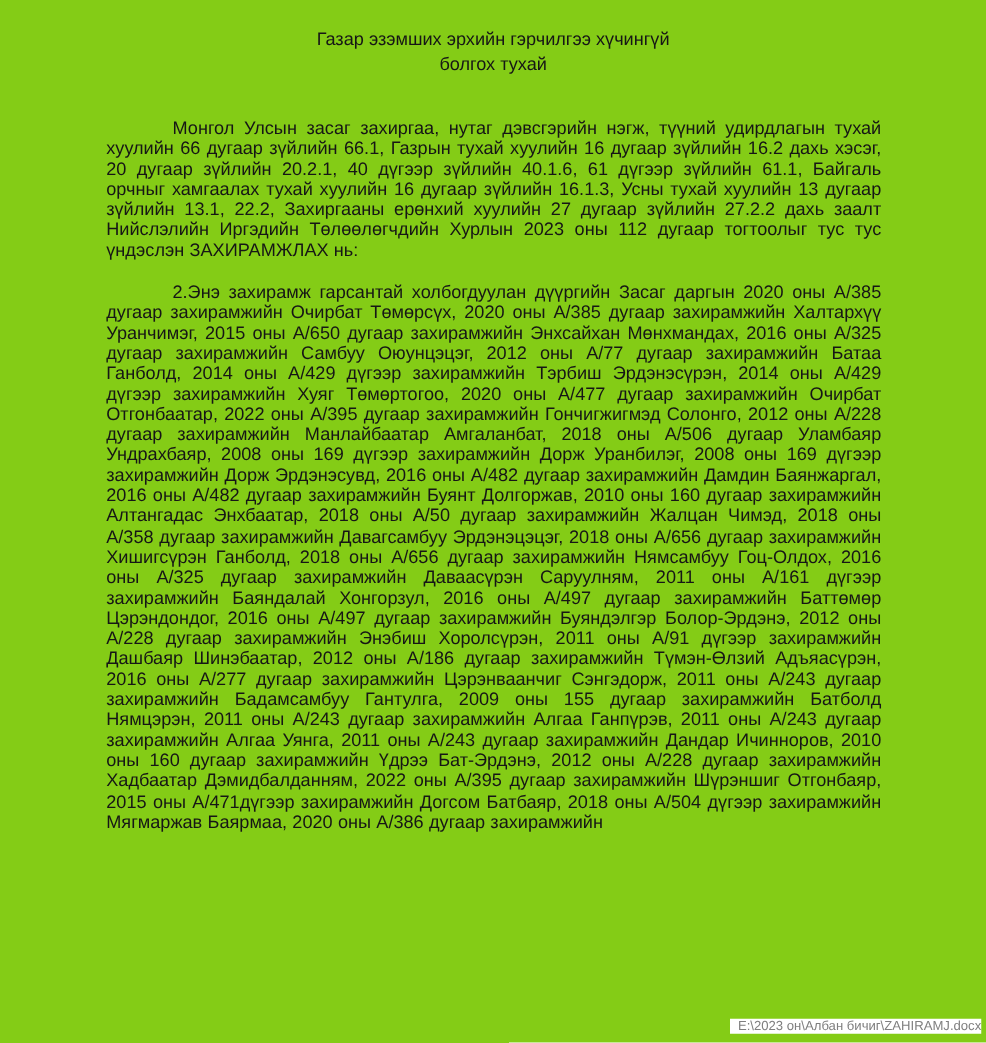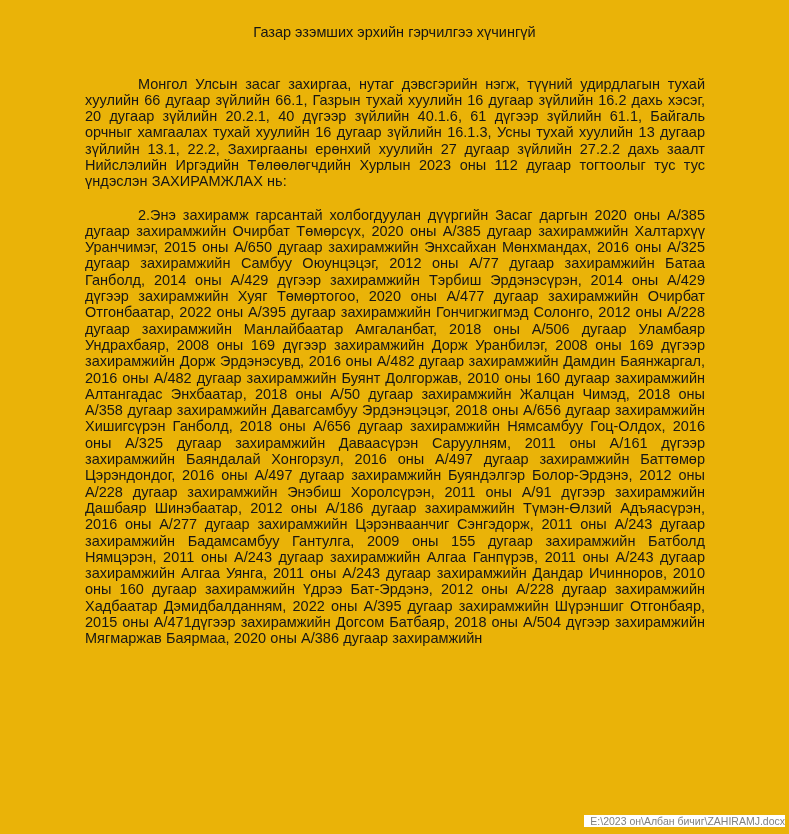--- a/index.html
+++ b/index.html
@@ -5,21 +5,21 @@
   html, body {
     margin: 0;
     padding: 0;
     background: #ffffff;
   }
   .page {
     position: relative;
     width: 789px;
     height: 834px;
     overflow: hidden;
-    background: #eab308;
+    background: #84cc16;
     font-family: "Liberation Sans", sans-serif;
     color: #161616;
   }
   .doc-title {
     margin: 23px 0 0 0;
     text-align: center;
     font-size: 14.5px;
     line-height: 19.5px;
     font-weight: 400;
   }
@@ -50,20 +50,21 @@
     text-align: center;
   }
 </style>
 </head>
 <body>
 
 <div class="page">
 
   <div class="doc-title">
     <div>Газар эзэмших эрхийн гэрчилгээ хүчингүй</div>
+    <div>болгох тухай</div>
   </div>
 
   <div class="body-block">
     <p class="preamble">Монгол Улсын засаг захиргаа, нутаг дэвсгэрийн нэгж, түүний удирдлагын тухай хуулийн 66 дугаар зүйлийн 66.1, Газрын тухай хуулийн 16 дугаар зүйлийн 16.2 дахь хэсэг, 20 дугаар зүйлийн 20.2.1, 40 дүгээр зүйлийн 40.1.6, 61 дүгээр зүйлийн 61.1, Байгаль орчныг хамгаалах тухай хуулийн 16 дугаар зүйлийн 16.1.3, Усны тухай хуулийн 13 дугаар зүйлийн 13.1, 22.2, Захиргааны ерөнхий хуулийн 27 дугаар зүйлийн 27.2.2 дахь заалт Нийслэлийн Иргэдийн Төлөөлөгчдийн Хурлын 2023 оны 112 дугаар тогтоолыг тус тус үндэслэн ЗАХИРАМЖЛАХ нь:</p>
 
 
     <p class="clause-2">2.Энэ захирамж гарсантай холбогдуулан дүүргийн Засаг даргын 2020 оны А/385 дугаар захирамжийн Очирбат Төмөрсүх, 2020 оны А/385 дугаар захирамжийн Халтархүү Уранчимэг, 2015 оны А/650 дугаар захирамжийн Энхсайхан Мөнхмандах, 2016 оны А/325 дугаар захирамжийн Самбуу Оюунцэцэг, 2012 оны А/77 дугаар захирамжийн Батаа Ганболд, 2014 оны А/429 дүгээр захирамжийн Тэрбиш Эрдэнэсүрэн, 2014 оны А/429 дүгээр захирамжийн Хуяг Төмөртогоо, 2020 оны А/477 дугаар захирамжийн Очирбат Отгонбаатар, 2022 оны А/395 дугаар захирамжийн Гончигжигмэд Солонго, 2012 оны А/228 дугаар захирамжийн Манлайбаатар Амгаланбат, 2018 оны А/506 дугаар Уламбаяр Ундрахбаяр, 2008 оны 169 дүгээр захирамжийн Дорж Уранбилэг, 2008 оны 169 дүгээр захирамжийн Дорж Эрдэнэсувд, 2016 оны А/482 дугаар захирамжийн Дамдин Баянжаргал, 2016 оны А/482 дугаар захирамжийн Буянт Долгоржав, 2010 оны 160 дугаар захирамжийн Алтангадас Энхбаатар, 2018 оны А/50 дугаар захирамжийн Жалцан Чимэд, 2018 оны А/358 дугаар захирамжийн Давагсамбуу Эрдэнэцэцэг, 2018 оны А/656 дугаар захирамжийн Хишигсүрэн Ганболд, 2018 оны А/656 дугаар захирамжийн Нямсамбуу Гоц-Олдох, 2016 оны А/325 дугаар захирамжийн Даваасүрэн Саруулням, 2011 оны А/161 дүгээр захирамжийн Баяндалай Хонгорзул, 2016 оны А/497 дугаар захирамжийн Баттөмөр Цэрэндондог, 2016 оны А/497 дугаар захирамжийн Буяндэлгэр Болор-Эрдэнэ, 2012 оны А/228 дугаар захирамжийн Энэбиш Хоролсүрэн, 2011 оны А/91 дүгээр захирамжийн Дашбаяр Шинэбаатар, 2012 оны А/186 дугаар захирамжийн Түмэн-Өлзий Адъяасүрэн, 2016 оны А/277 дугаар захирамжийн Цэрэнваанчиг Сэнгэдорж, 2011 оны А/243 дугаар захирамжийн Бадамсамбуу Гантулга, 2009 оны 155 дугаар захирамжийн Батболд Нямцэрэн, 2011 оны А/243 дугаар захирамжийн Алгаа Ганпүрэв, 2011 оны А/243 дугаар захирамжийн Алгаа Уянга, 2011 оны А/243 дугаар захирамжийн Дандар Ичинноров, 2010 оны 160 дугаар захирамжийн Үдрээ Бат-Эрдэнэ, 2012 оны А/228 дугаар захирамжийн Хадбаатар Дэмидбалданням, 2022 оны А/395 дугаар захирамжийн Шүрэншиг Отгонбаяр, 2015 оны А/471дүгээр захирамжийн Догсом Батбаяр, 2018 оны А/504 дүгээр захирамжийн Мягмаржав Баярмаа, 2020 оны А/386 дугаар захирамжийн</p>
   </div>
 
   <div class="file-footer">E:\2023 он\Албан бичиг\ZAHIRAMJ.docx</div>

